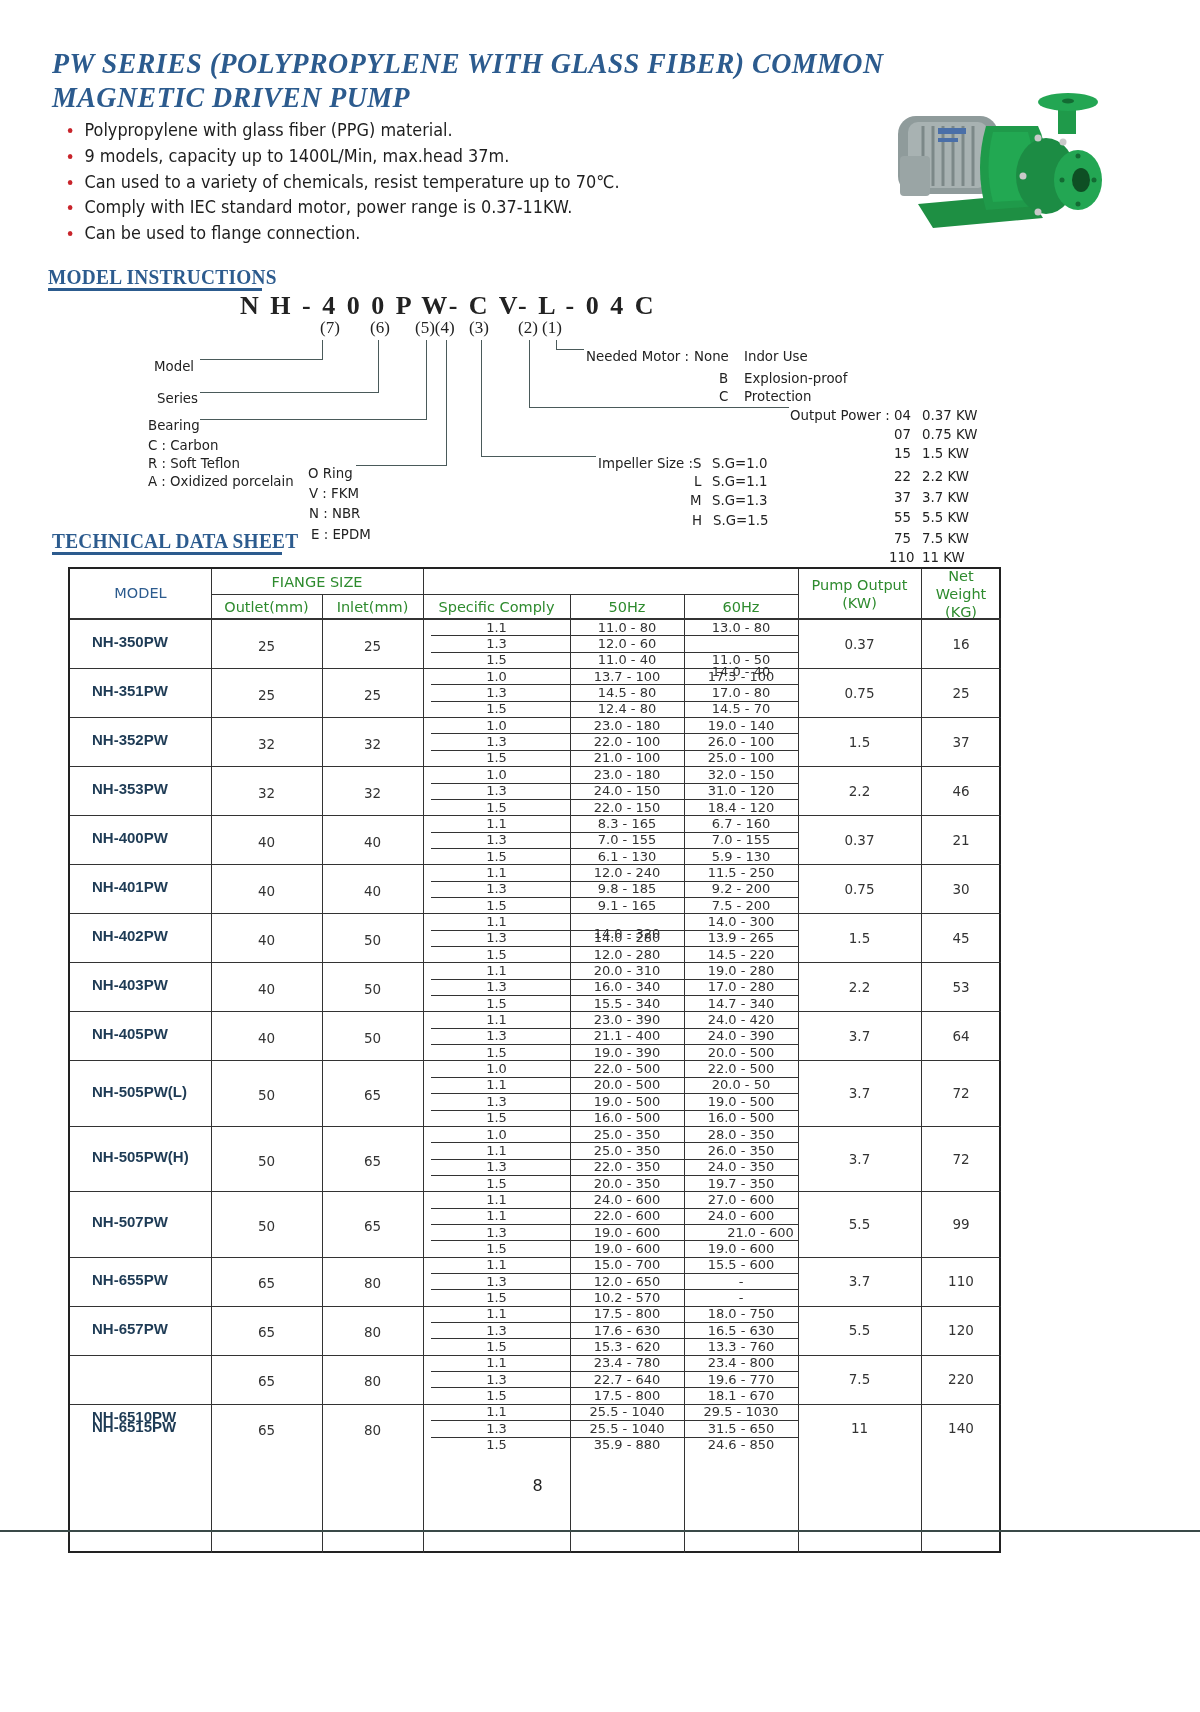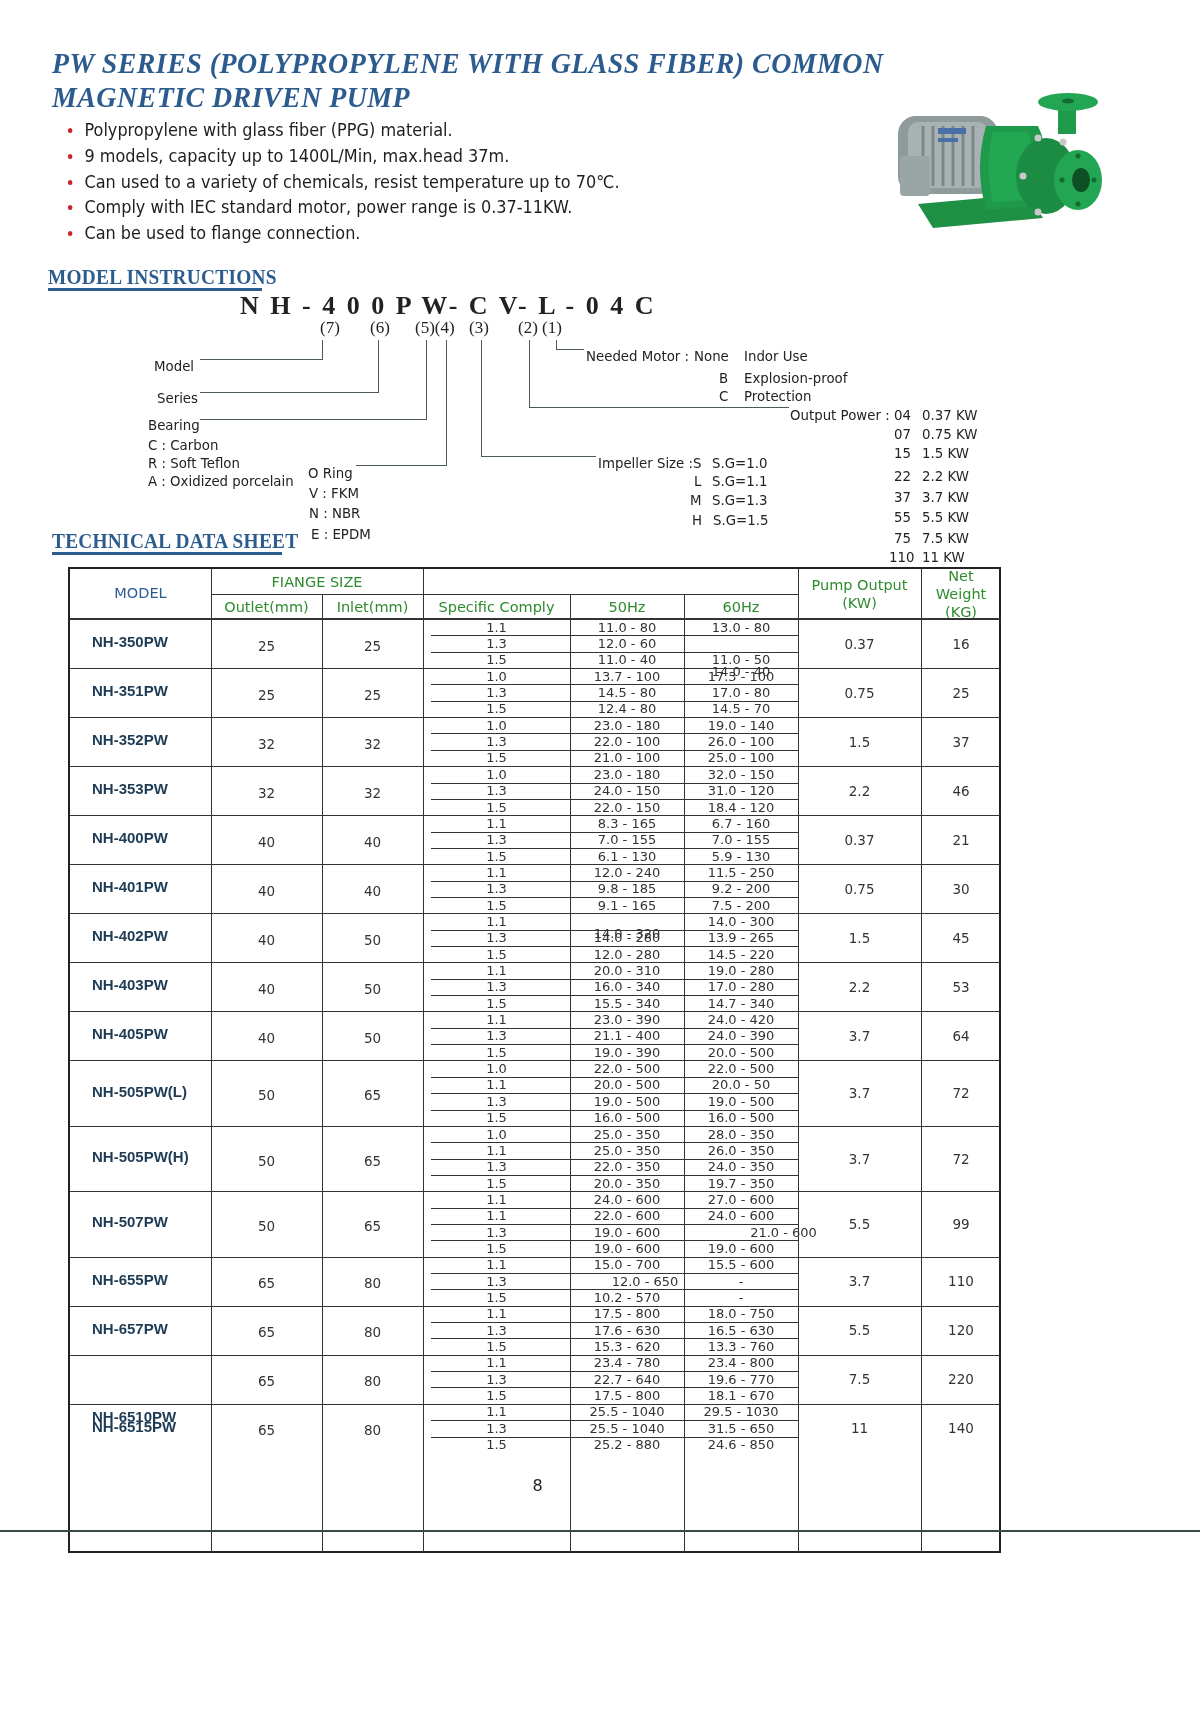--- a/index.html
+++ b/index.html
@@ -399,37 +399,37 @@
       <div class="sub" style="left:353px; top:622.2500000000001px; width:147px; height:16.35px;">1.1</div>
       <div class="sub" style="left:500px; top:622.2500000000001px; width:114px; height:16.35px;">24.0 - 600</div>
       <div class="sub" style="left:614px; top:622.2500000000001px; width:114px; height:16.35px;">27.0 - 600</div>
       <div class="hl" style="left:361px; top:638.6000000000001px; width:367px;"></div>
       <div class="sub" style="left:353px; top:638.6000000000001px; width:147px; height:16.35px;">1.1</div>
       <div class="sub" style="left:500px; top:638.6000000000001px; width:114px; height:16.35px;">22.0 - 600</div>
       <div class="sub" style="left:614px; top:638.6000000000001px; width:114px; height:16.35px;">24.0 - 600</div>
       <div class="hl" style="left:361px; top:654.9500000000002px; width:367px;"></div>
       <div class="sub" style="left:353px; top:654.9500000000002px; width:147px; height:16.35px;">1.3</div>
       <div class="sub" style="left:500px; top:654.9500000000002px; width:114px; height:16.35px;">19.0 - 600</div>
-      <div class="sub" style="left:637px; top:654.9500000000002px; width:114px; height:16.35px;padding-left:39px;">21.0 - 600</div>
+      <div class="sub" style="left:614px; top:654.9500000000002px; width:114px; height:16.35px;padding-left:39px;">21.0 - 600</div>
       <div class="hl" style="left:361px; top:671.3000000000002px; width:367px;"></div>
       <div class="sub" style="left:353px; top:671.3000000000001px; width:147px; height:16.35px;">1.5</div>
       <div class="sub" style="left:500px; top:671.3000000000001px; width:114px; height:16.35px;">19.0 - 600</div>
       <div class="sub" style="left:614px; top:671.3000000000001px; width:114px; height:16.35px;">19.0 - 600</div>
       <div class="hl" style="left:0; top:687.6500000000001px; width:931px;"></div>
       <div class="cell mname" style="left:0; top:687.6500000000001px; width:141px; height:45.050000000000004px;">NH-655PW</div>
       <div class="cell" style="left:141px; top:689.6500000000001px; width:111px; height:49.050000000000004px;">65</div>
       <div class="cell" style="left:252px; top:689.6500000000001px; width:101px; height:49.050000000000004px;">80</div>
       <div class="cell" style="left:728px; top:687.6500000000001px; width:123px; height:49.050000000000004px;">3.7</div>
       <div class="cell" style="left:851px; top:687.6500000000001px; width:80px; height:49.050000000000004px;">110</div>
       <div class="sub" style="left:353px; top:687.6500000000001px; width:147px; height:16.35px;">1.1</div>
       <div class="sub" style="left:500px; top:687.6500000000001px; width:114px; height:16.35px;">15.0 - 700</div>
       <div class="sub" style="left:614px; top:687.6500000000001px; width:114px; height:16.35px;">15.5 - 600</div>
       <div class="hl" style="left:361px; top:704.0000000000001px; width:367px;"></div>
       <div class="sub" style="left:353px; top:704.0000000000001px; width:147px; height:16.35px;">1.3</div>
-      <div class="sub" style="left:500px; top:704.0000000000001px; width:114px; height:16.35px;margin-left:18px;">12.0 - 650</div>
+      <div class="sub" style="left:500px; top:704.0000000000001px; width:114px; height:16.35px;">12.0 - 650</div>
       <div class="sub" style="left:614px; top:704.0000000000001px; width:114px; height:16.35px;">-</div>
       <div class="hl" style="left:361px; top:720.3500000000001px; width:367px;"></div>
       <div class="sub" style="left:353px; top:720.3500000000001px; width:147px; height:16.35px;">1.5</div>
       <div class="sub" style="left:500px; top:720.3500000000001px; width:114px; height:16.35px;">10.2 - 570</div>
       <div class="sub" style="left:614px; top:720.3500000000001px; width:114px; height:16.35px;">-</div>
       <div class="hl" style="left:0; top:736.7px; width:931px;"></div>
       <div class="cell mname" style="left:0; top:736.7px; width:141px; height:45.050000000000004px;">NH-657PW</div>
       <div class="cell" style="left:141px; top:738.7px; width:111px; height:49.050000000000004px;">65</div>
       <div class="cell" style="left:252px; top:738.7px; width:101px; height:49.050000000000004px;">80</div>
       <div class="cell" style="left:728px; top:736.7px; width:123px; height:49.050000000000004px;">5.5</div>
@@ -470,19 +470,19 @@
       <div class="cell" style="left:851px; top:834.8px; width:80px; height:49.050000000000004px;">140</div>
       <div class="sub" style="left:353px; top:834.8px; width:147px; height:16.35px;">1.1</div>
       <div class="sub" style="left:500px; top:834.8px; width:114px; height:16.35px;">25.5 - 1040</div>
       <div class="sub" style="left:614px; top:834.8px; width:114px; height:16.35px;">29.5 - 1030</div>
       <div class="hl" style="left:361px; top:851.15px; width:367px;"></div>
       <div class="sub" style="left:353px; top:851.15px; width:147px; height:16.35px;">1.3</div>
       <div class="sub" style="left:500px; top:851.15px; width:114px; height:16.35px;">25.5 - 1040</div>
       <div class="sub" style="left:614px; top:851.15px; width:114px; height:16.35px;">31.5 - 650</div>
       <div class="hl" style="left:361px; top:867.5px; width:367px;"></div>
       <div class="sub" style="left:353px; top:867.5px; width:147px; height:16.35px;">1.5</div>
-      <div class="sub" style="left:500px; top:867.5px; width:114px; height:16.35px;">25.2 - 880</div>
+      <div class="sub" style="left:500px; top:867.5px; width:114px; height:16.35px;">35.9 - 880</div>
       <div class="sub" style="left:614px; top:867.5px; width:114px; height:16.35px;">24.6 - 850</div>
     </div>
 </div>
 
 <div class="abs pagenum">8</div>
 <div class="abs bottom-line"></div>
 
 </body></html>

